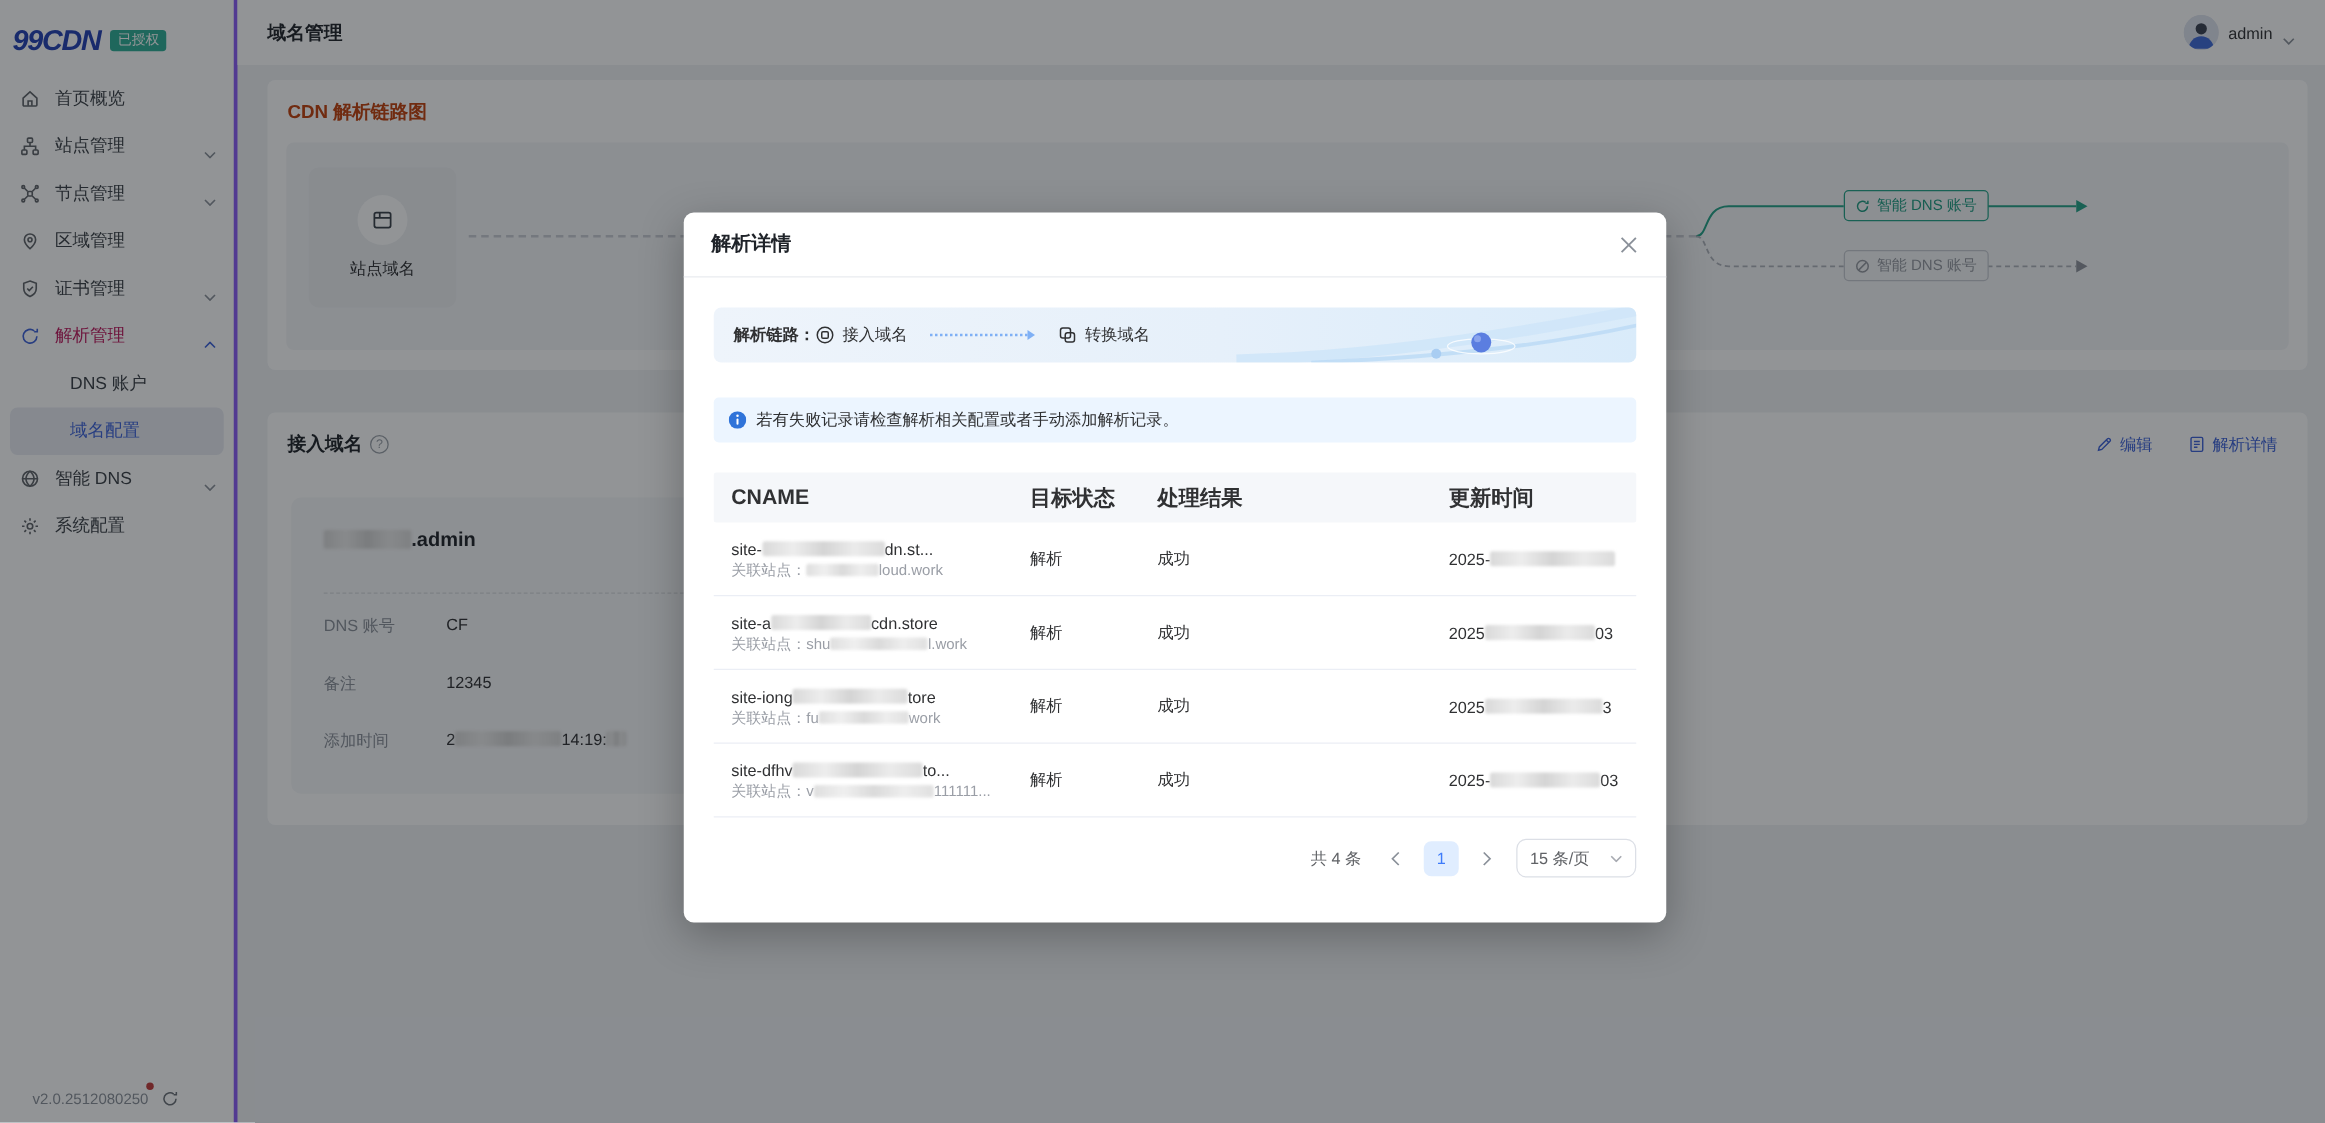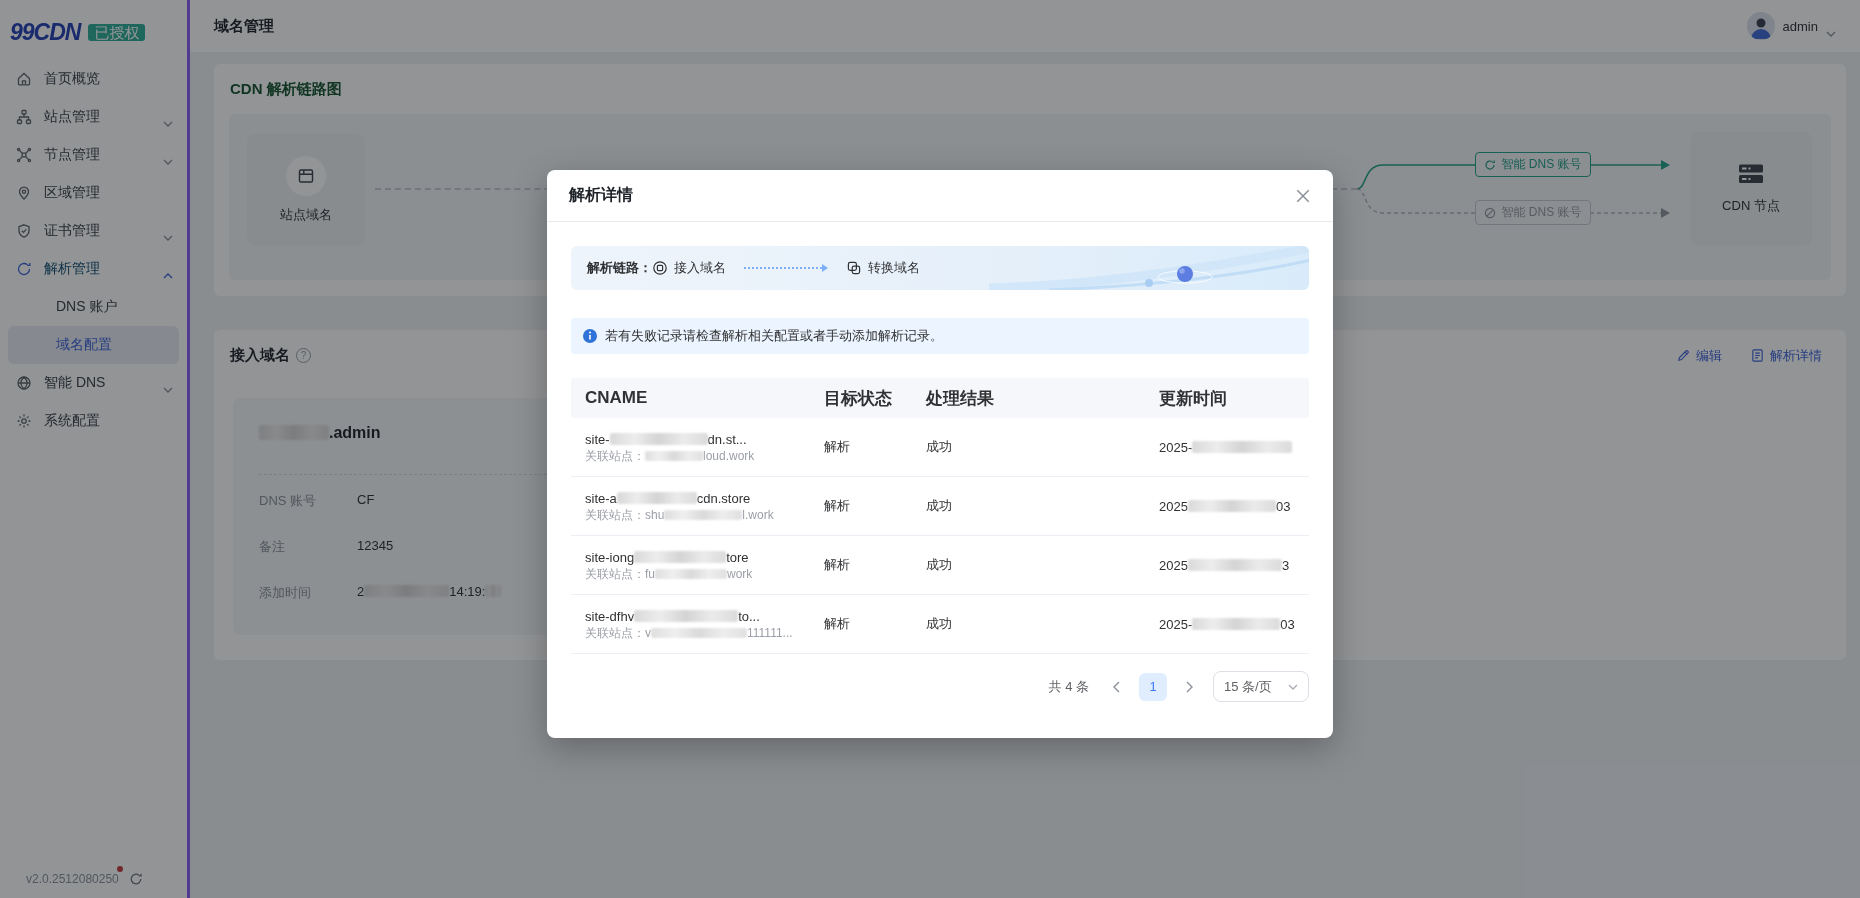--- a/index.html
+++ b/index.html
@@ -6,47 +6,47 @@
   html,body { width:1860px; height:898px; overflow:hidden; }
   body { font-family:"Liberation Sans","DejaVu Sans",sans-serif; background:#f0f2f5; color:#303133; position:relative; }
 
   
   .page { position:absolute; inset:0; background:#f0f2f5; }
 
   
   .sidebar { position:absolute; left:0; top:0; width:190px; height:898px; background:#fff; border-right:3px solid #8b5cf6; }
   .logo-row { display:flex; align-items:center; gap:8px; padding:16px 0 0 10px; height:48px; }
   .logo-text { font-size:23px; font-weight:900; font-style:italic; color:#2440b3; letter-spacing:-1px; }
-  .logo-badge { font-size:15px; color:#fff; background:#2fae96; border-radius:3px; padding:2px 6px; line-height:13px; }
+  .logo-badge { font-size:11px; color:#fff; background:#2fae96; border-radius:3px; padding:2px 6px; line-height:13px; }
   .menu { position:absolute; top:60px; left:0; right:0; }
   .menu-item { height:38px; display:flex; align-items:center; padding:0 14px 0 16px; font-size:14px; color:#3a3f45; cursor:pointer; }
   .menu-item .mi-icon { width:16px; height:16px; margin-right:12px; color:#5f6368; flex:none; }
   .menu-item .mi-label { flex:1; }
   .menu-item .mi-chevron { width:10px; height:6px; color:#8a9099; }
-  .menu-item.active { color:#0c4a6e; }
+  .menu-item.active { color:#be185d; }
   .menu-item.active .mi-icon, .menu-item.active .mi-chevron { color:#3d62d9; }
   .submenu-item { height:38px; display:flex; align-items:center; padding-left:48px; font-size:14px; color:#3a3f45; margin:0 8px; border-radius:6px; cursor:pointer; }
   .submenu-item.active { background:#e9ecf3; color:#3d62d9; }
   .version-row { position:absolute; left:26px; bottom:12px; display:flex; align-items:center; gap:10px; font-size:12px; color:#8a9099; }
   .version-dot { position:absolute; left:91px; top:-6px; width:6px; height:6px; border-radius:50%; background:#c23b3b; }
   .version-text-wrap { position:relative; }
   .refresh-icon { width:14px; height:14px; color:#6b7077; }
 
   
   .topbar { position:absolute; left:190px; top:0; right:0; height:52px; background:#fff; display:flex; align-items:center; justify-content:space-between; padding:0 24px; }
   .page-title { font-size:15px; font-weight:bold; color:#1f2329; }
   .userbox { display:flex; align-items:center; gap:8px; cursor:pointer; }
   .avatar { width:28px; height:28px; border-radius:50%; overflow:hidden; background:#dfe3ee; }
   .user-name { font-size:13px; color:#303133; }
   .user-chevron { width:10px; height:6px; color:#8a9099; }
 
   
   .card { position:absolute; background:#fff; border-radius:6px; }
   .chain-card { left:214px; top:64px; width:1632px; height:232px; }
-  .card-title { position:absolute; left:16px; top:16px; font-size:15px; font-weight:bold; color:#14532d; }
+  .card-title { position:absolute; left:16px; top:16px; font-size:15px; font-weight:bold; color:#c2410c; }
   .chain-panel { position:absolute; left:15px; top:50px; width:1602px; height:166px; background:#f5f6f8; border-radius:6px; }
   .site-node { position:absolute; left:18px; top:20px; width:118px; height:112px; background:#eef0f3; border-radius:8px; display:flex; flex-direction:column; align-items:center; justify-content:center; gap:10px; }
   .site-node .node-circle { width:40px; height:40px; border-radius:50%; background:#fff; display:flex; align-items:center; justify-content:center; }
   .site-node .node-circle svg { width:18px; height:18px; }
   .node-label { font-size:13px; color:#303133; }
   .chain-dash { position:absolute; left:146px; top:74px; width:982px; border-top:2px dashed #c9ccd4; }
   .connector-svg { position:absolute; left:1120px; top:28px; width:330px; height:94px; }
   .dns-pill { position:absolute; width:116px; height:25px; border-radius:4px; display:flex; align-items:center; justify-content:center; gap:5px; font-size:12px; background:#f5f6f8; }
   .dns-pill svg { width:12px; height:12px; }
   .dns-pill.top { left:1246px; top:38px; border:1px solid #23a287; color:#1f9c82; }
@@ -262,31 +262,20 @@
           </svg>
         <span>智能 DNS 账号</span>
       </div>
       <div class="dns-pill bottom">
         <svg viewBox="0 0 12 12" fill="none" stroke="currentColor" stroke-width="1.2">
             <circle cx="6" cy="6" r="4.6"></circle>
             <path d="M2.9 9.1 9.1 2.9"></path>
           </svg>
         <span>智能 DNS 账号</span>
       </div>
-      <div class="cdn-node">
-        <svg viewBox="0 0 26 22">
-            <rect x="1" y="1.5" width="24" height="8" rx="1.5" fill="#3c424a"></rect>
-            <rect x="1" y="12" width="24" height="8" rx="1.5" fill="#3c424a"></rect>
-            <rect x="4" y="4.5" width="4.5" height="2" fill="#fff"></rect>
-            <rect x="4" y="15" width="4.5" height="2" fill="#fff"></rect>
-            <rect x="10.5" y="4.5" width="2" height="2" fill="#fff"></rect>
-            <rect x="10.5" y="15" width="2" height="2" fill="#fff"></rect>
-          </svg>
-        <span class="node-label">CDN 节点</span>
-      </div>
     </div>
   </section>
 
   <section class="card domain-section">
     <div class="section-head">
       <span class="section-title">接入域名</span>
       <span class="help-icon">?</span>
       <div class="head-actions">
         <span class="link-btn">
           <svg viewBox="0 0 16 16" fill="none" stroke="currentColor" stroke-width="1.2">

